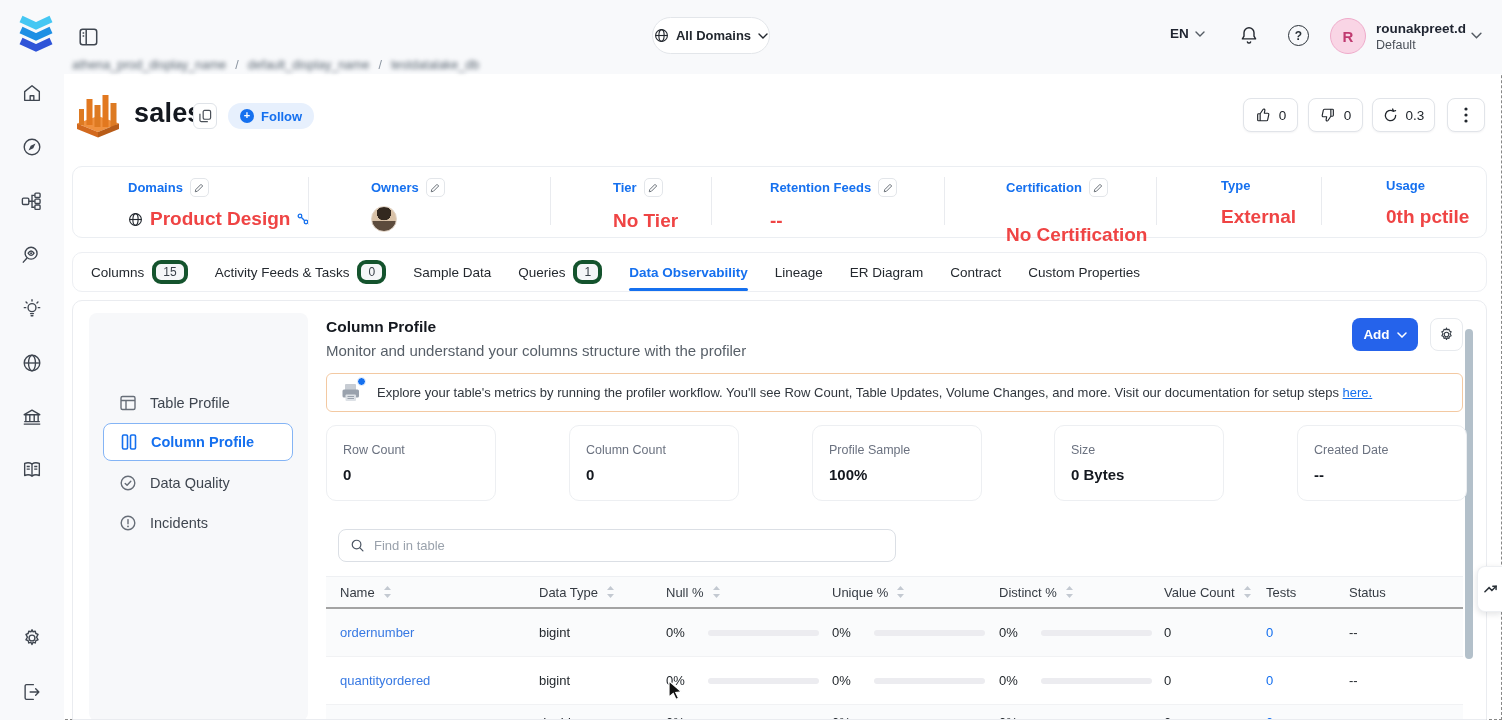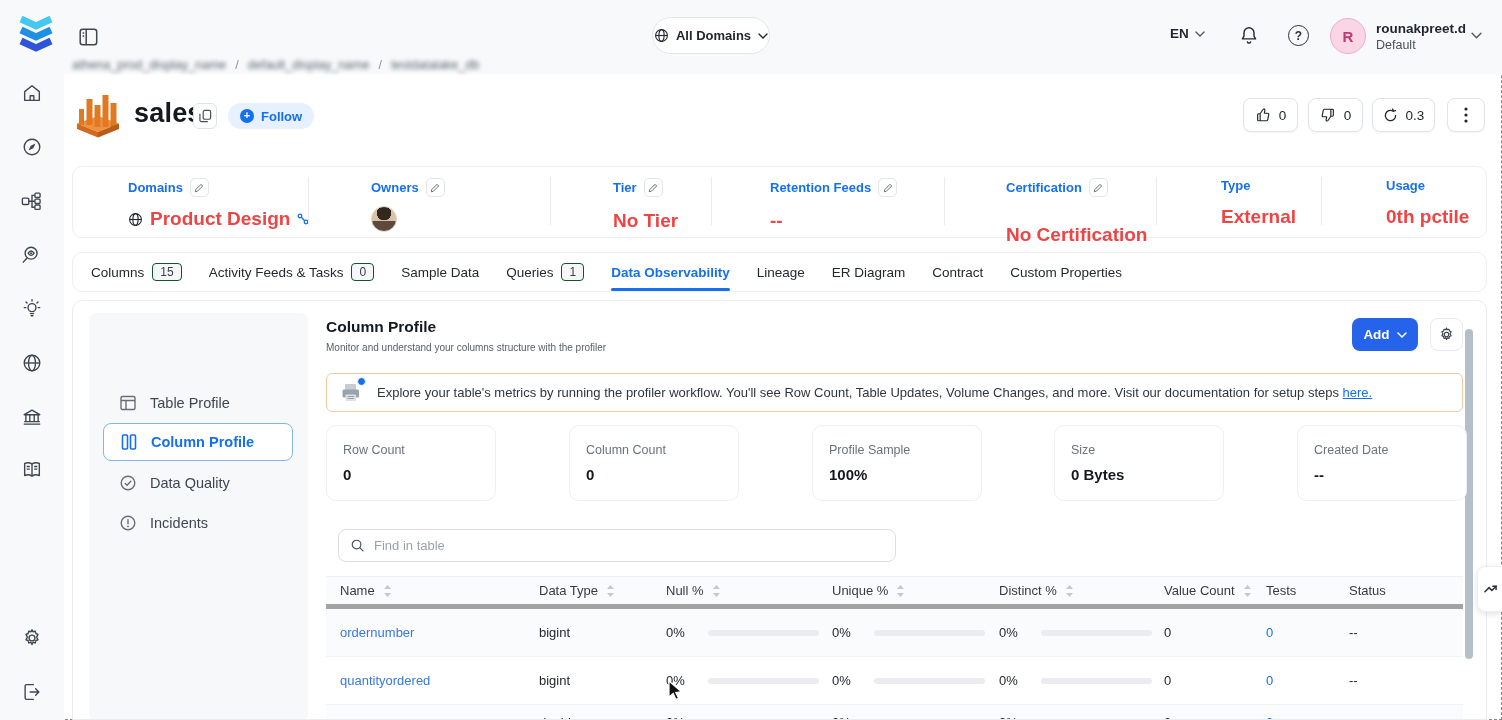--- a/index.html
+++ b/index.html
@@ -46,53 +46,53 @@
   .meta-value{font-size:19px;color:#ef4444;font-weight:700}
   .edit-chip{width:19px;height:19px;background:#fff;border:1px solid #e3e6ea;border-radius:5px;display:flex;align-items:center;justify-content:center}
   .meta-div{width:1px;background:#e9ebef;position:absolute;top:10px;height:48px}
   .owner-avatar{width:26px;height:26px;border-radius:50%;border:1px solid #e2d4c6;background:
      radial-gradient(circle at 50% 26%, #33281f 0 33%, rgba(0,0,0,0) 34%),
      linear-gradient(180deg,#d9c2a8 0 58%,#5c4b3d 58%)}
 
   
   .tabsbar{left:72px;top:252px;width:1415px;height:40px;background:#fff;border:1px solid #edeff3;border-radius:10px;display:flex;align-items:flex-start;gap:27px;padding:0 18px}
   .tab{position:relative;height:100%;display:flex;align-items:center;gap:8px;font-size:13.5px;color:#24292f;cursor:default}
-  .tab .badge{font-size:12px;color:#394049;background:#f5f6f8;border:1px solid #14532d;border-radius:4px;padding:1px 7px}
+  .tab .badge{font-size:12px;color:#394049;background:#f5f6f8;border:4px solid #14532d;border-radius:9px;padding:1px 7px}
   .tab.active{color:#1570ef;font-weight:700}
   .tab.active::after{content:"";position:absolute;left:0;right:0;bottom:0;height:3px;border-radius:2px;background:#1570ef}
 
   
   .card{left:72px;top:300px;width:1415px;height:420px;background:#fff;border:1px solid #eaecf0;border-radius:10px 10px 0 0;overflow:hidden}
   .subnav{position:absolute;left:16px;top:12px;width:219px;height:408px;background:#f7f8fa;border-radius:8px}
   .sn-item{position:absolute;left:0;width:219px;height:40px;display:flex;align-items:center;gap:13px;padding-left:30px;font-size:14.5px;color:#3f4650}
   .sn-item .ic{color:#676e78}
   .sn-active{position:absolute;left:14px;width:190px;height:38px;background:#fff;border:1px solid #84b4f5;border-radius:8px;display:flex;align-items:center;gap:13px;padding-left:16px;font-size:14.5px;font-weight:700;color:#1570ef}
   .sn-active .ic{color:#1570ef}
 
   .h-title{font-size:15.5px;font-weight:700;color:#14181f}
-  .h-sub{font-size:10px;color:#575f68}
+  .h-sub{font-size:15px;color:#575f68}
   .add-btn{position:absolute;width:66px;height:33px;background:#2563eb;border-radius:8px;display:flex;align-items:center;justify-content:center;gap:7px;color:#fff;font-size:13.5px;font-weight:700}
   .gear-btn{position:absolute;width:33px;height:33px;background:#fff;border:1px solid #e7eaee;border-radius:8px;display:flex;align-items:center;justify-content:center;color:#394049}
   .scrollthumb{position:absolute;width:8px;border-radius:4px;background:#b3c0ca}
 
   .banner{position:absolute;height:39px;border:1px solid #f3c9a2;border-radius:6px;background:#fff;display:flex;align-items:center;gap:14px;padding:0 12px}
   .banner-text{font-size:13px;color:#30363d}
   .link{color:#1570ef}
 
   .stat-card{position:absolute;width:170px;height:76px;background:#fff;border:1px solid #edeff2;border-radius:10px;padding:17px 16px 0}
   .stat-label{font-size:12.5px;color:#6b7280}
   .stat-value{font-size:15px;font-weight:700;color:#14181f;margin-top:9px}
 
   .find{position:absolute;width:558px;height:33px;border:1px solid #dbdfe5;border-radius:8px;background:#fff;display:flex;align-items:center;gap:9px;padding:0 11px;color:#4b5563}
   .find input{border:none;outline:none;flex:1;font-size:13px;color:#30363d;font-family:"Liberation Sans",sans-serif}
   .find input::placeholder{color:#9aa2ac}
 
   
   .tbl{position:absolute;left:253px;top:275px;width:1137px}
-  .t-head{display:flex;align-items:center;height:33px;background:#fafbfc;border-top:1px solid #eef0f3;border-bottom:5px solid #a3a3a3}
+  .t-head{display:flex;align-items:center;height:33px;background:#fafbfc;border-top:1px solid #eef0f3;border-bottom:2px solid #a3a3a3}
   .th{display:flex;align-items:center;gap:8px;font-size:13px;color:#353b43;font-weight:400}
   .t-row{display:flex;align-items:center;height:48px;border-bottom:1px solid #f1f2f4}
   .td{font-size:13px;color:#24292e;display:flex;align-items:center}
   .c1{width:213px;padding-left:14px}.c2{width:127px}.c3{width:166px}.c4{width:167px}.c5{width:165px}.c6{width:102px}.c7{width:83px}.c8{flex:1}
   .name-link{color:#3779e3}
   .tests-link{color:#1570ef}
   .track{width:111px;height:6px;border-radius:3px;background:#ececf0;margin-left:12px}
   .pct{width:30px}
   .shade{background:#fafbfc}
   .sorter{color:#c3c9d1}

